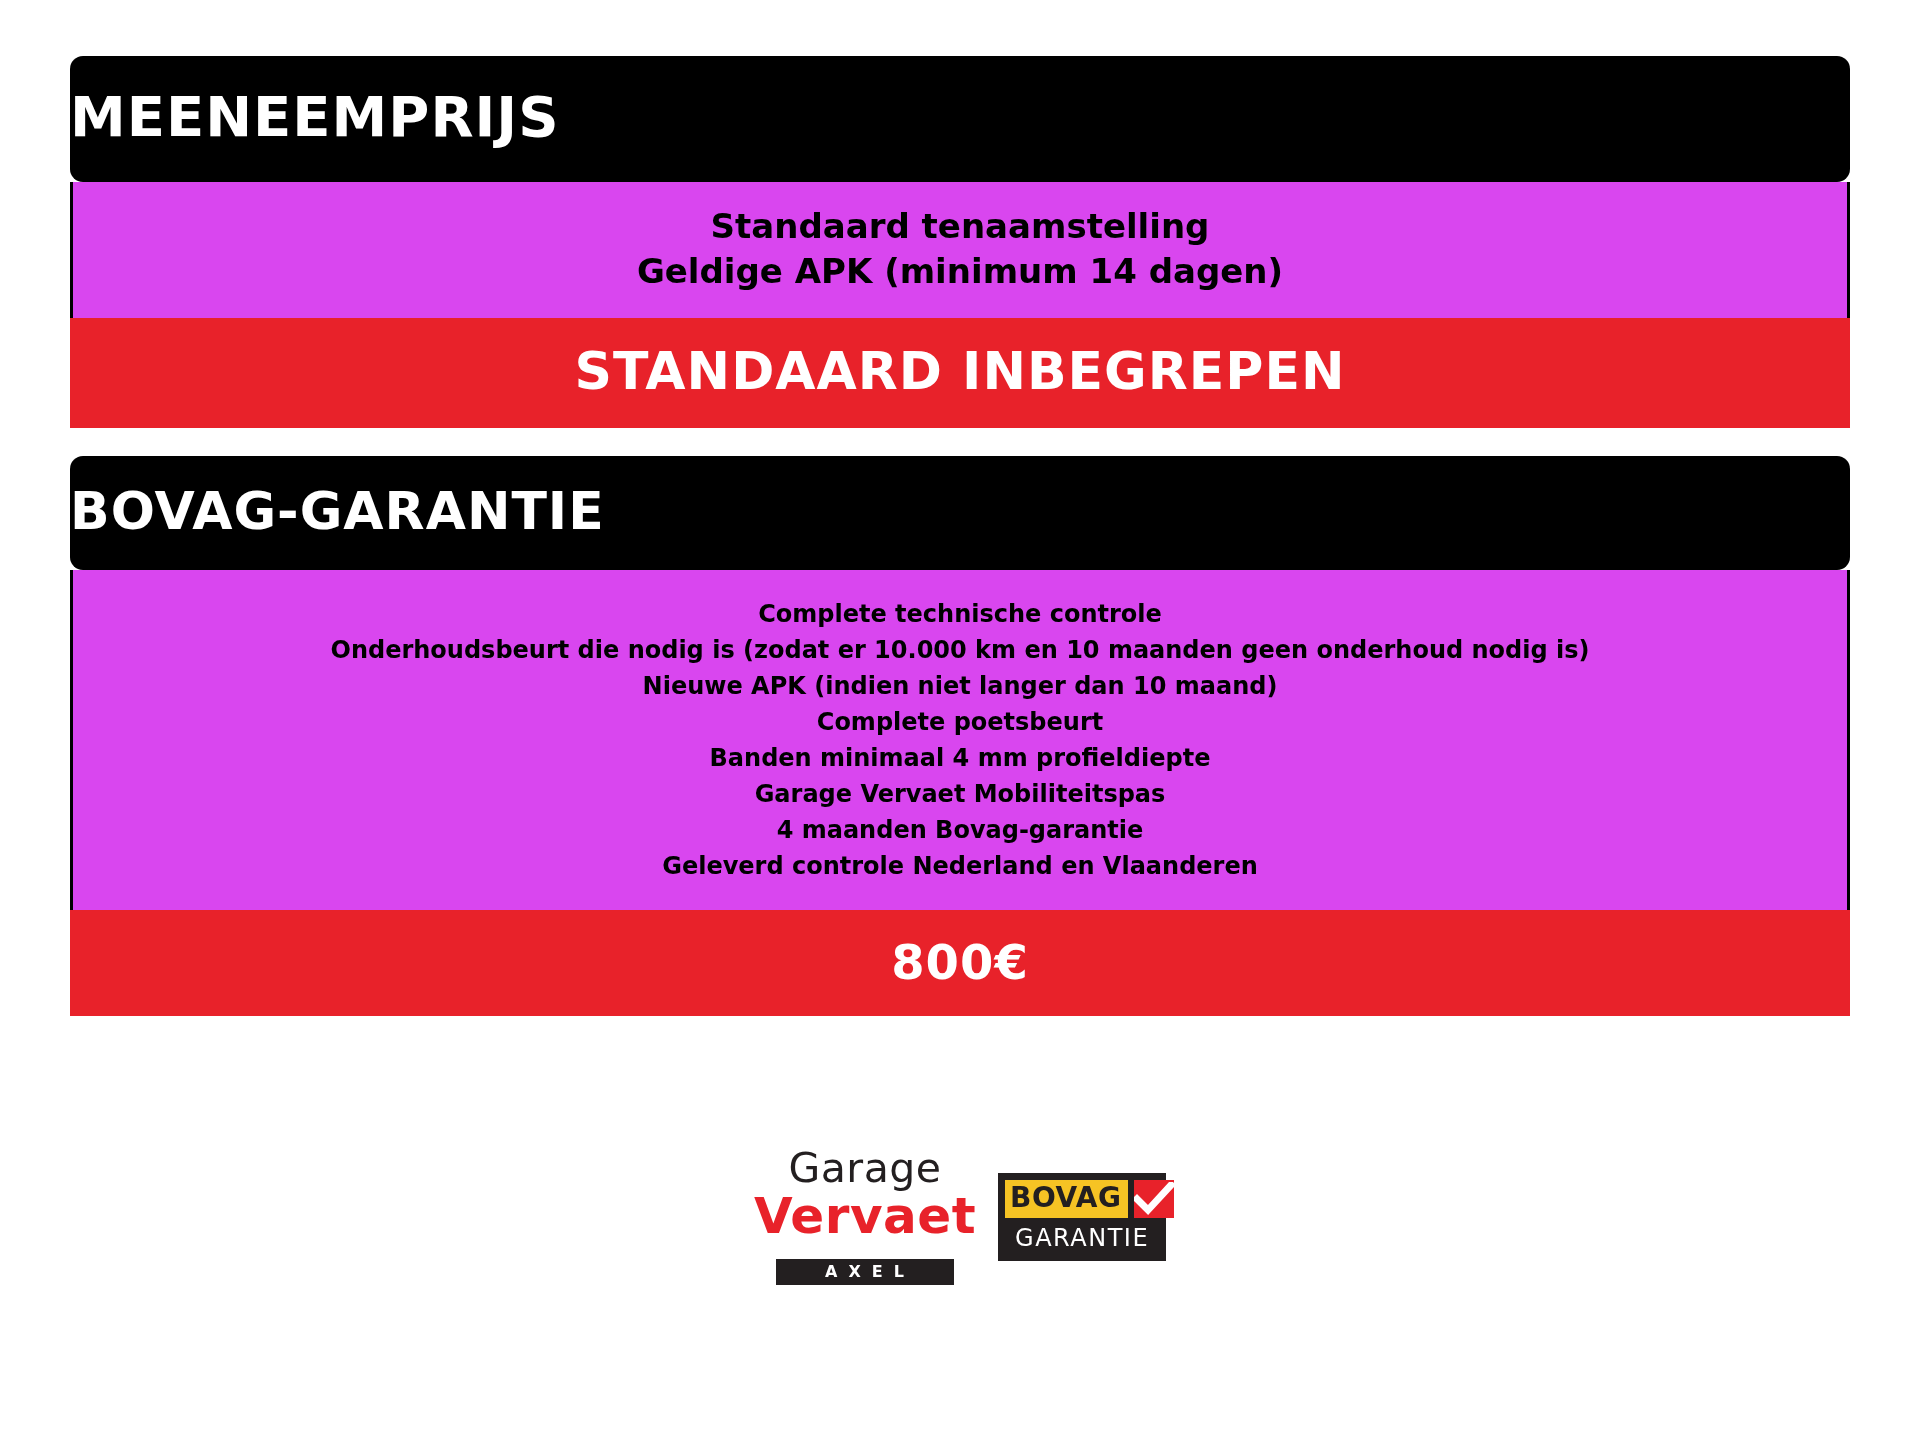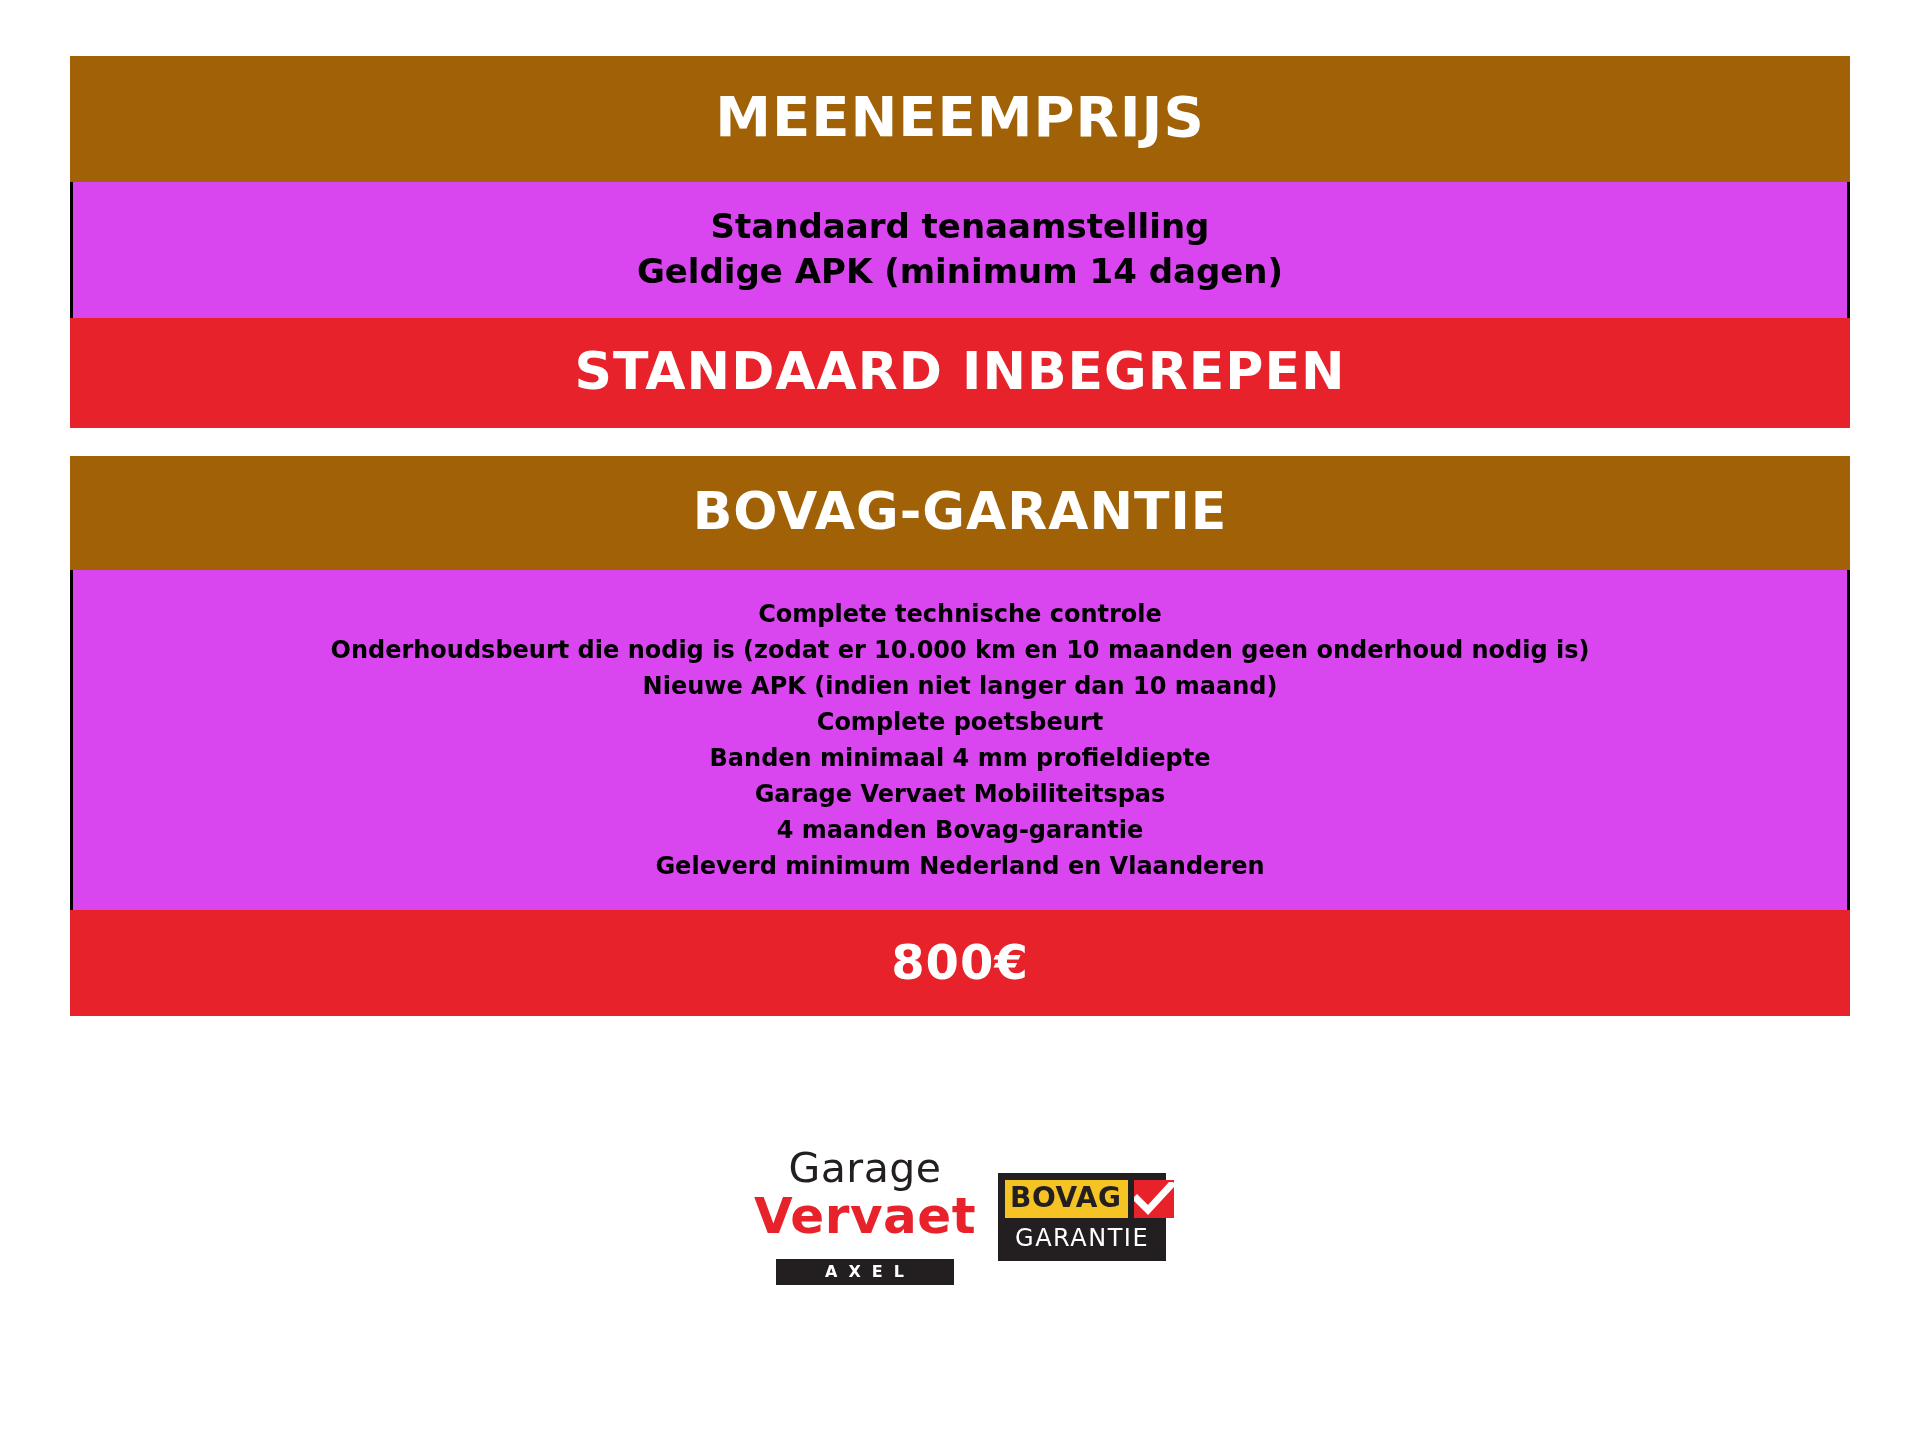--- a/index.html
+++ b/index.html
@@ -23,25 +23,26 @@
     flex-direction: column;
   }
 
   
   .block {
     width: 100%;
     box-sizing: border-box;
   }
 
   .bar-black {
-    background: #a16207;
-    color: #ffffff;
-    text-align: center;
+    background: #000000;
+    color: #ffffff;
+    text-align: left;
     font-weight: bold;
     letter-spacing: 1px;
+    border-radius: 13px;
   }
   .bar-red {
     background: #e8222a;
     color: #ffffff;
     text-align: center;
     font-weight: bold;
     letter-spacing: 1px;
   }
   .body-white {
     background: #d946ef;
@@ -196,21 +197,21 @@
   <div class="block">
     <div class="bar-black sec2-title">BOVAG-GARANTIE</div>
     <div class="body-white sec2-body">
       <div class="line">Complete technische controle</div>
       <div class="line">Onderhoudsbeurt die nodig is (zodat er 10.000 km en 10 maanden geen onderhoud nodig is)</div>
       <div class="line">Nieuwe APK (indien niet langer dan 10 maand)</div>
       <div class="line">Complete poetsbeurt</div>
       <div class="line">Banden minimaal 4 mm profieldiepte</div>
       <div class="line">Garage Vervaet Mobiliteitspas</div>
       <div class="line">4 maanden Bovag-garantie</div>
-      <div class="line">Geleverd minimum Nederland en Vlaanderen</div>
+      <div class="line">Geleverd controle Nederland en Vlaanderen</div>
     </div>
     <div class="bar-red sec2-price">800€</div>
   </div>
 
   <div class="logos">
 
     <div class="garage-logo">
       <div class="garage-word">Garage</div>
       <div class="vervaet-word">Vervaet</div>
       <div class="axel-bar">AXEL</div>

